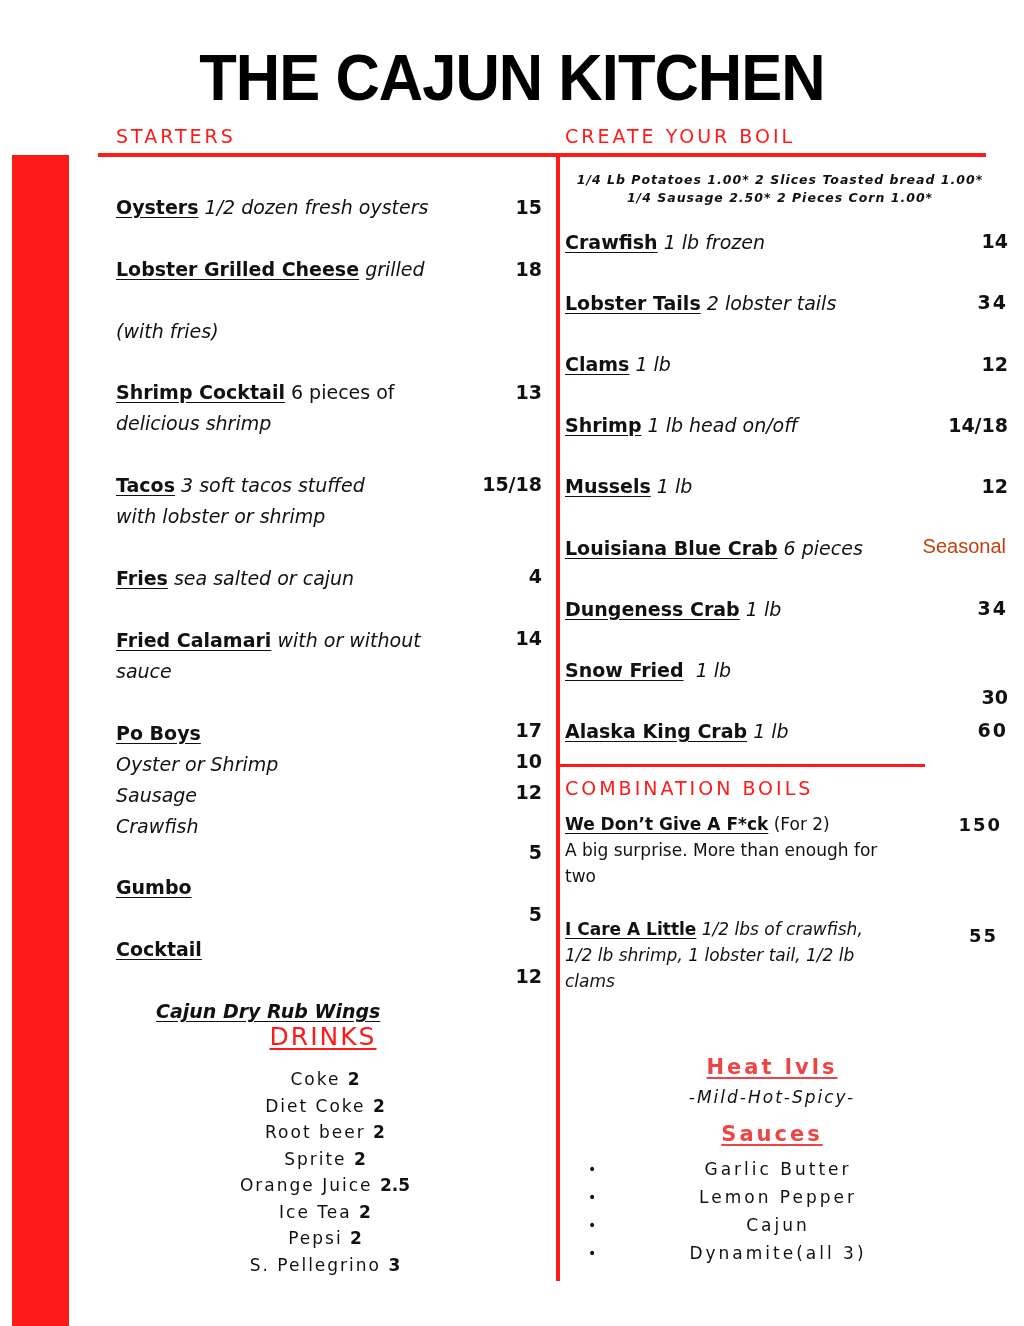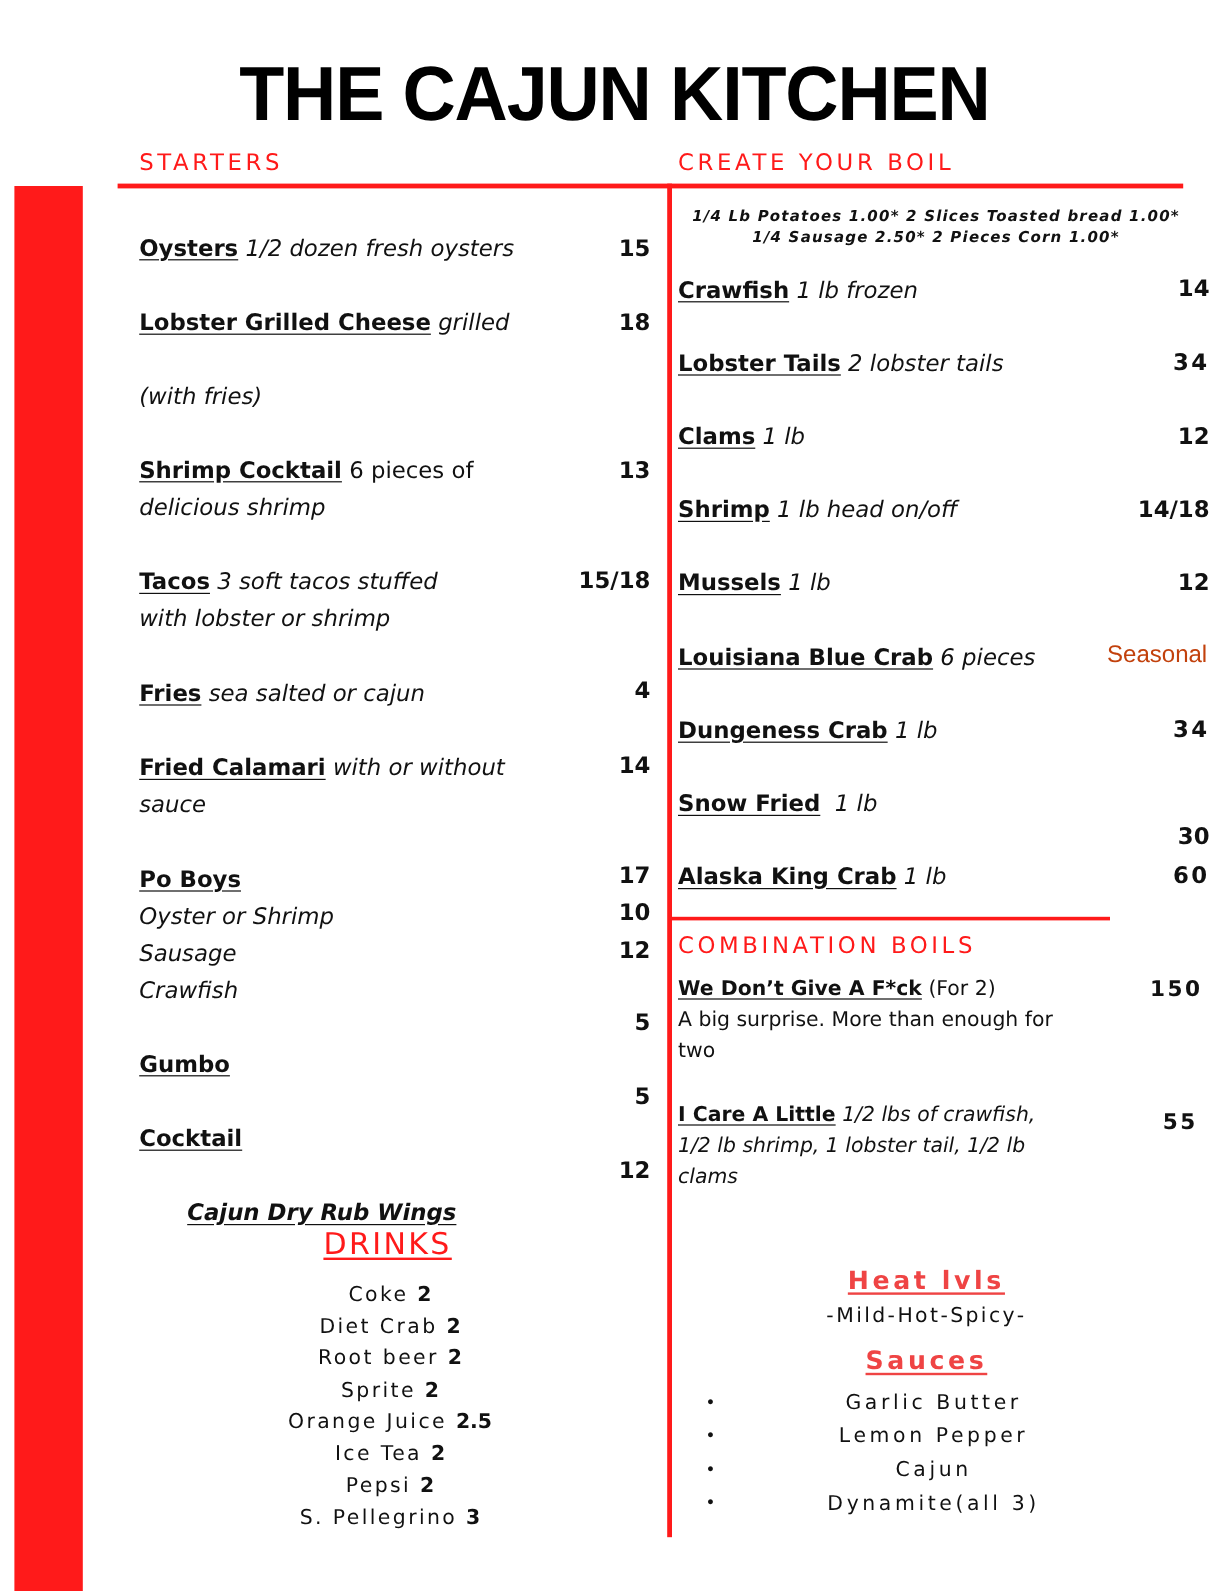--- a/index.html
+++ b/index.html
@@ -118,21 +118,21 @@
 </div>
 
 <div class="abs price" style="left:470px; top:961px; width:72px;">12</div>
 <div class="abs item" style="left:116px; top:996px;margin-left:40px;">
   <span class="nm" style="font-style:italic">Cajun Dry Rub Wings</span>
 </div>
 
 <div class="abs drinks-head" style="left:220px; top:1022px; width:206px;">DRINKS</div>
 <div class="abs" style="left:160px; top:1066px; width:330px;">
   <div class="drink"><span>Coke</span> <b>2</b></div>
-  <div class="drink"><span>Diet Crab</span> <b>2</b></div>
+  <div class="drink"><span>Diet Coke</span> <b>2</b></div>
   <div class="drink"><span>Root beer</span> <b>2</b></div>
   <div class="drink"><span>Sprite</span> <b>2</b></div>
   <div class="drink"><span>Orange Juice</span> <b>2.5</b></div>
   <div class="drink"><span>Ice Tea</span> <b>2</b></div>
   <div class="drink"><span>Pepsi</span> <b>2</b></div>
   <div class="drink"><span>S. Pellegrino</span> <b>3</b></div>
 </div>
 
 <div class="abs extras" style="left:565px; top:171px; width:430px;">
   <div>1/4 Lb Potatoes 1.00* 2 Slices Toasted bread 1.00*</div>
@@ -178,21 +178,21 @@
 
 <div class="abs combo" style="left:565px; top:916px; width:330px;">
   <span class="nm">I Care A Little</span>
   <span style="font-style:italic">1/2 lbs of crawfish,</span><br>
   <span style="font-style:italic">1/2 lb shrimp, 1 lobster tail, 1/2 lb</span><br>
   <span style="font-style:italic">clams</span>
 </div>
 <div class="abs price" style="left:930px; top:920px; width:68px; letter-spacing:2px; font-size:18px;">55</div>
 
 <div class="abs sub-head" style="left:672px; top:1055px; width:200px;">Heat lvls</div>
-<div class="abs heat-text" style="left:642px; top:1087px; width:260px;">-Mild-Hot-Spicy-</div>
+<div class="abs heat-text" style="left:642px; top:1087px; width:260px;font-style:italic;">-Mild-Hot-Spicy-</div>
 <div class="abs sub-head" style="left:672px; top:1122px; width:200px;">Sauces</div>
 
 <div class="abs" style="left:588px; top:1155px; width:380px;">
   <div style="position:relative; height:28px;">
       <span class="abs bullet" style="left:0;top:0;">•</span>
       <div class="sauce" style="margin-left:40px; width:300px;">Garlic Butter</div>
     </div>
   <div style="position:relative; height:28px;">
       <span class="abs bullet" style="left:0;top:0;">•</span>
       <div class="sauce" style="margin-left:40px; width:300px;">Lemon Pepper</div>

